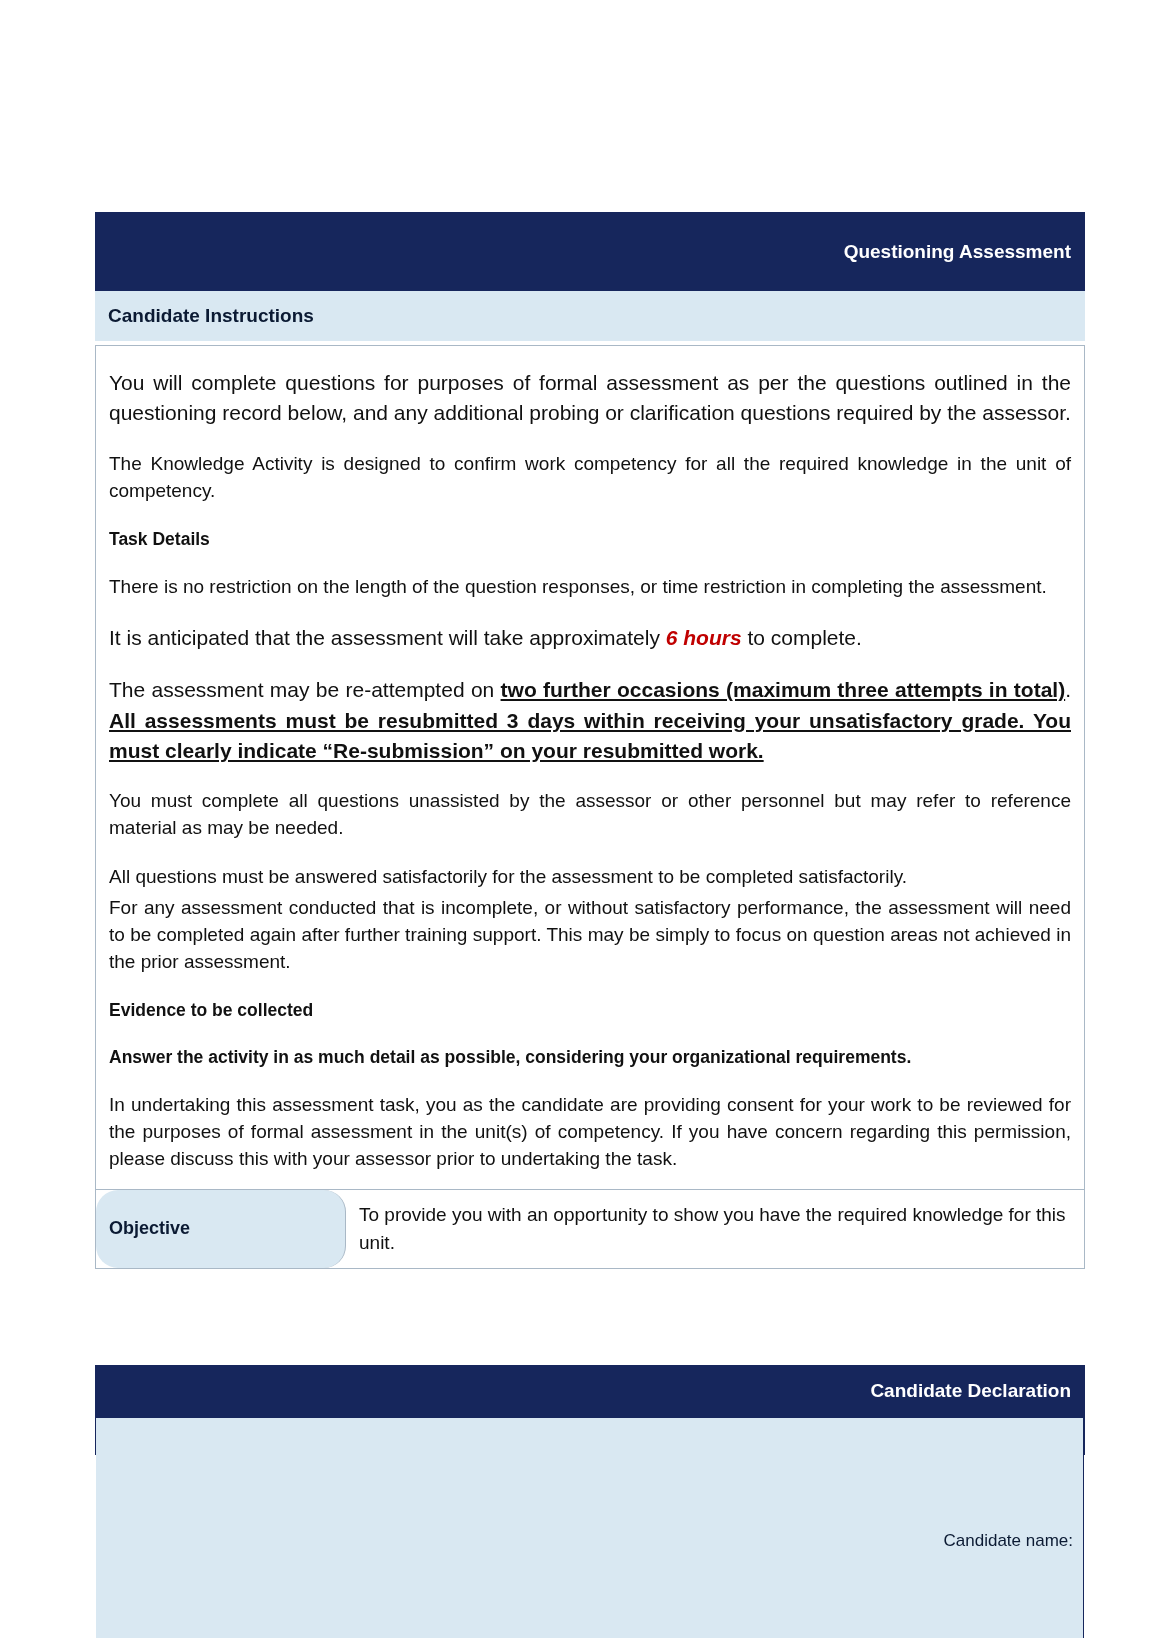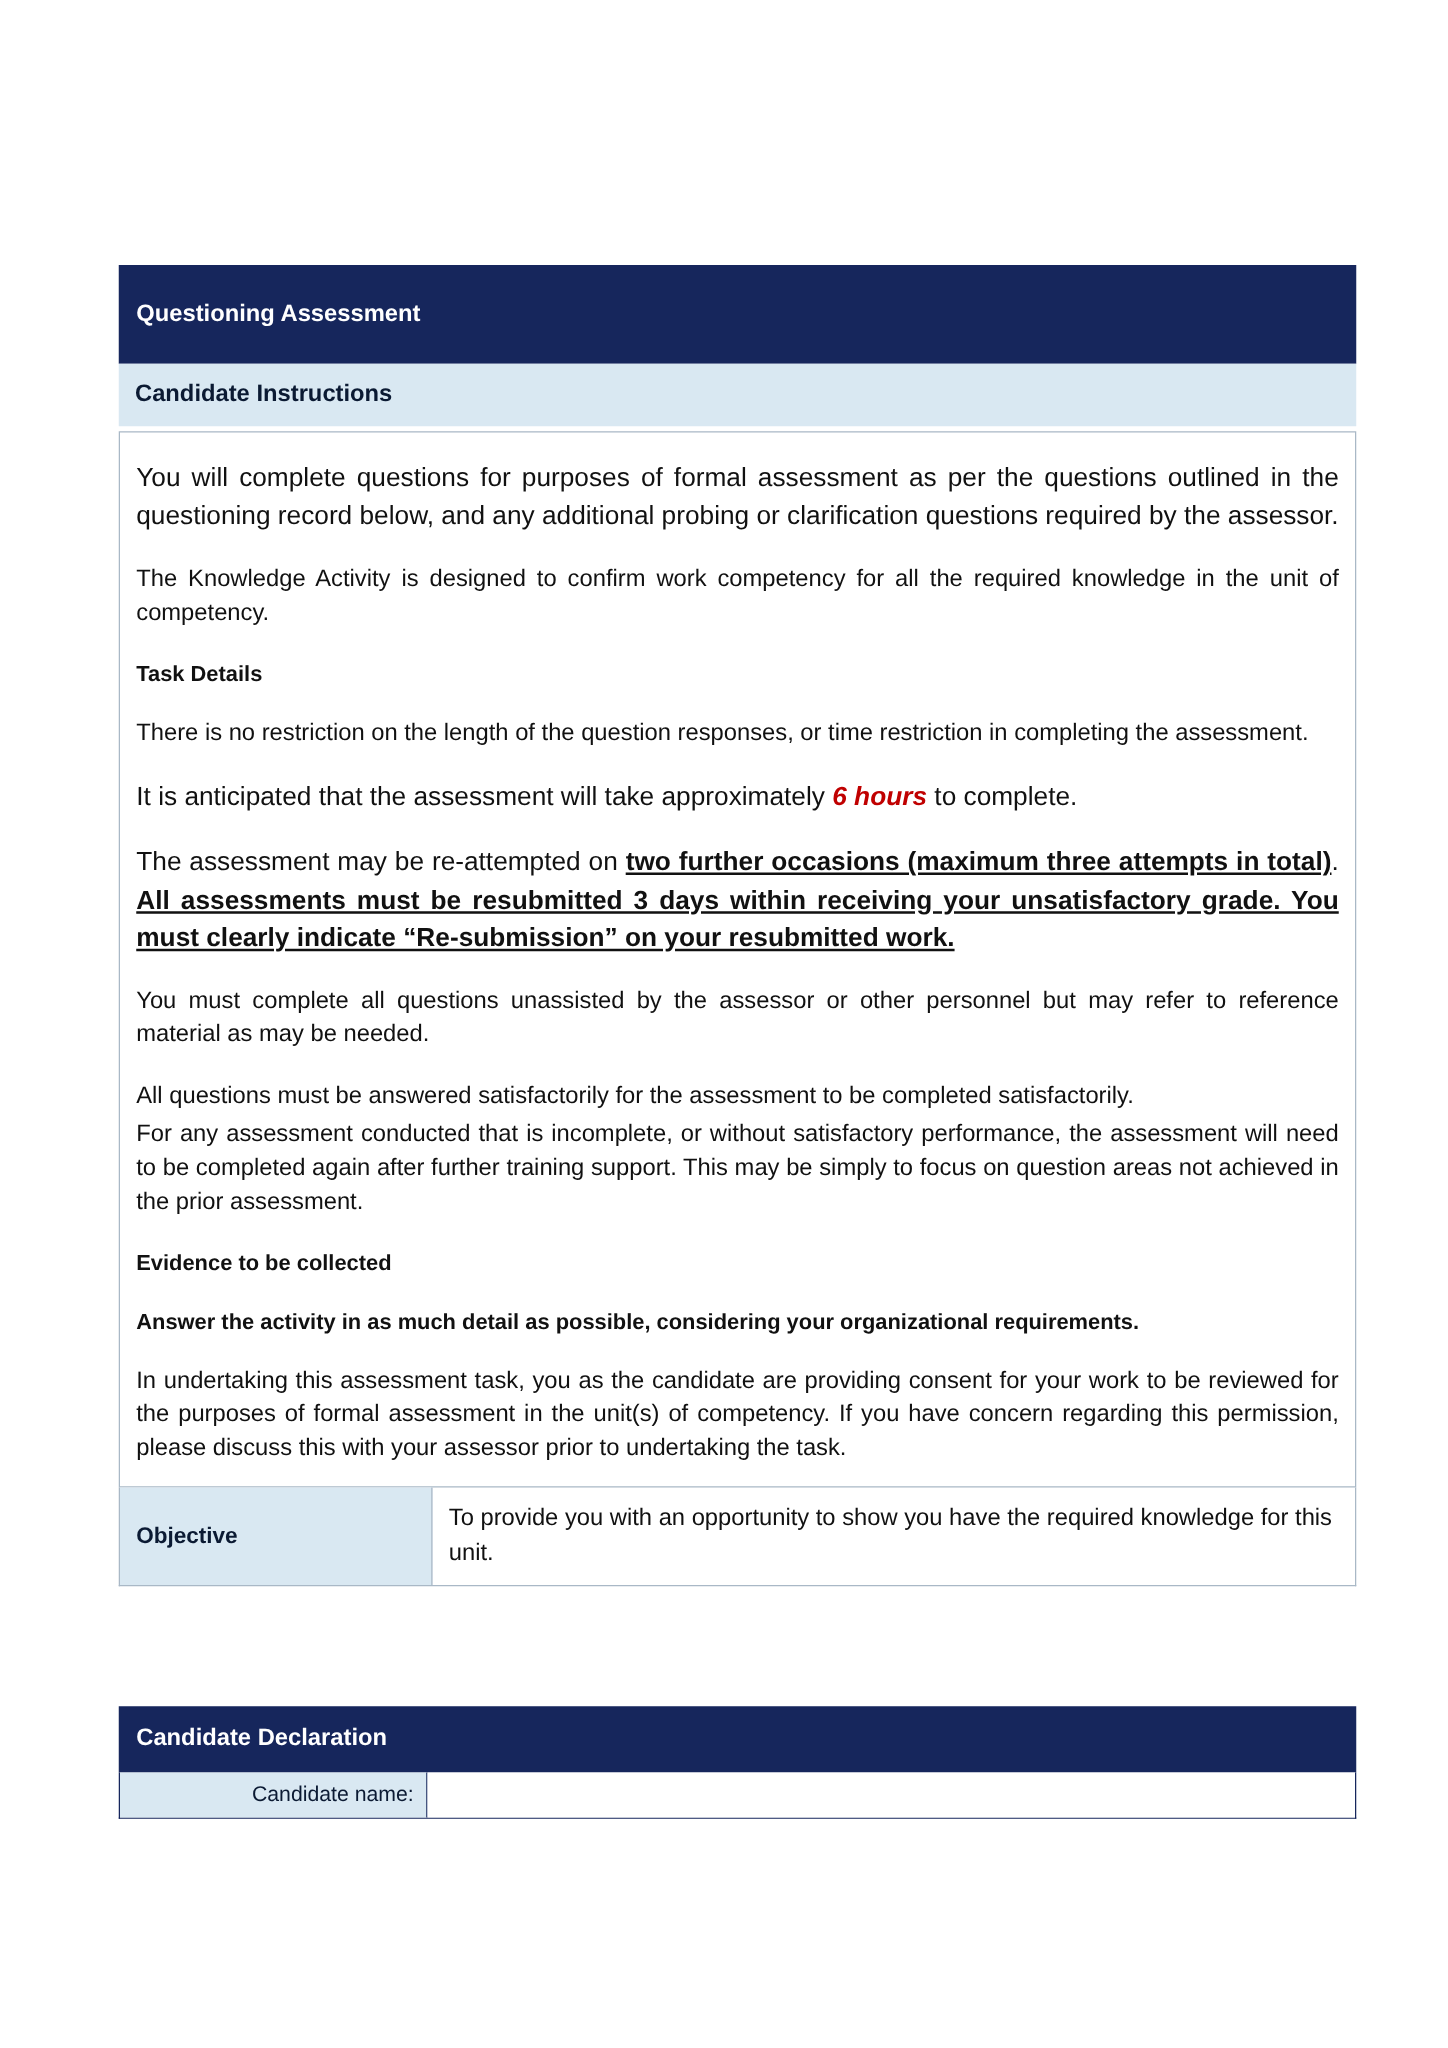--- a/index.html
+++ b/index.html
@@ -21,20 +21,21 @@
   }
   .bar-navy {
     background: #16265C;
     color: #ffffff;
     height: 79px;
     display: flex;
     align-items: center;
     padding: 0 14px;
     font-weight: bold;
     font-size: 19px;
+    justify-content: flex-end;
   }
   .bar-light {
     background: #D9E8F2;
     color: #0b1a33;
     height: 50px;
     display: flex;
     align-items: center;
     padding: 0 13px;
     font-weight: bold;
     font-size: 19px;
@@ -66,36 +67,38 @@
   .objective-label-cell {
     flex: 0 0 250px;
     background: #D9E8F2;
     border-right: 1px solid #A9B8C6;
     display: flex;
     align-items: center;
     padding: 0 13px;
     font-weight: bold;
     font-size: 18px;
     color: #0b1a33;
+    border-radius: 22px;
   }
   .objective-text-cell {
     flex: 1;
     display: flex;
     align-items: center;
     padding: 10px 13px;
     font-size: 19px;
     line-height: 1.45;
   }
   .declaration { margin-top: 96px; }
   .bar-navy.decl { height: 53px; }
   .decl-row {
     display: flex;
     border: 1px solid #16265C;
     border-top: none;
     height: 37px;
+    flex-direction: column;
   }
   .decl-label-cell {
     flex: 0 0 246px;
     background: #D9E8F2;
     border-right: 1px solid #16265C;
     display: flex;
     align-items: center;
     justify-content: flex-end;
     padding: 0 10px;
     font-size: 17px;

